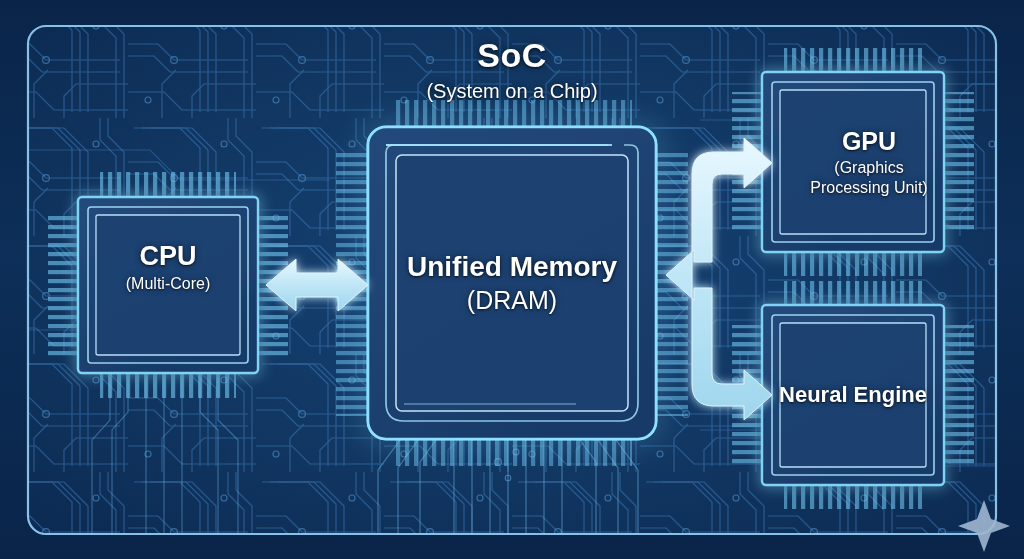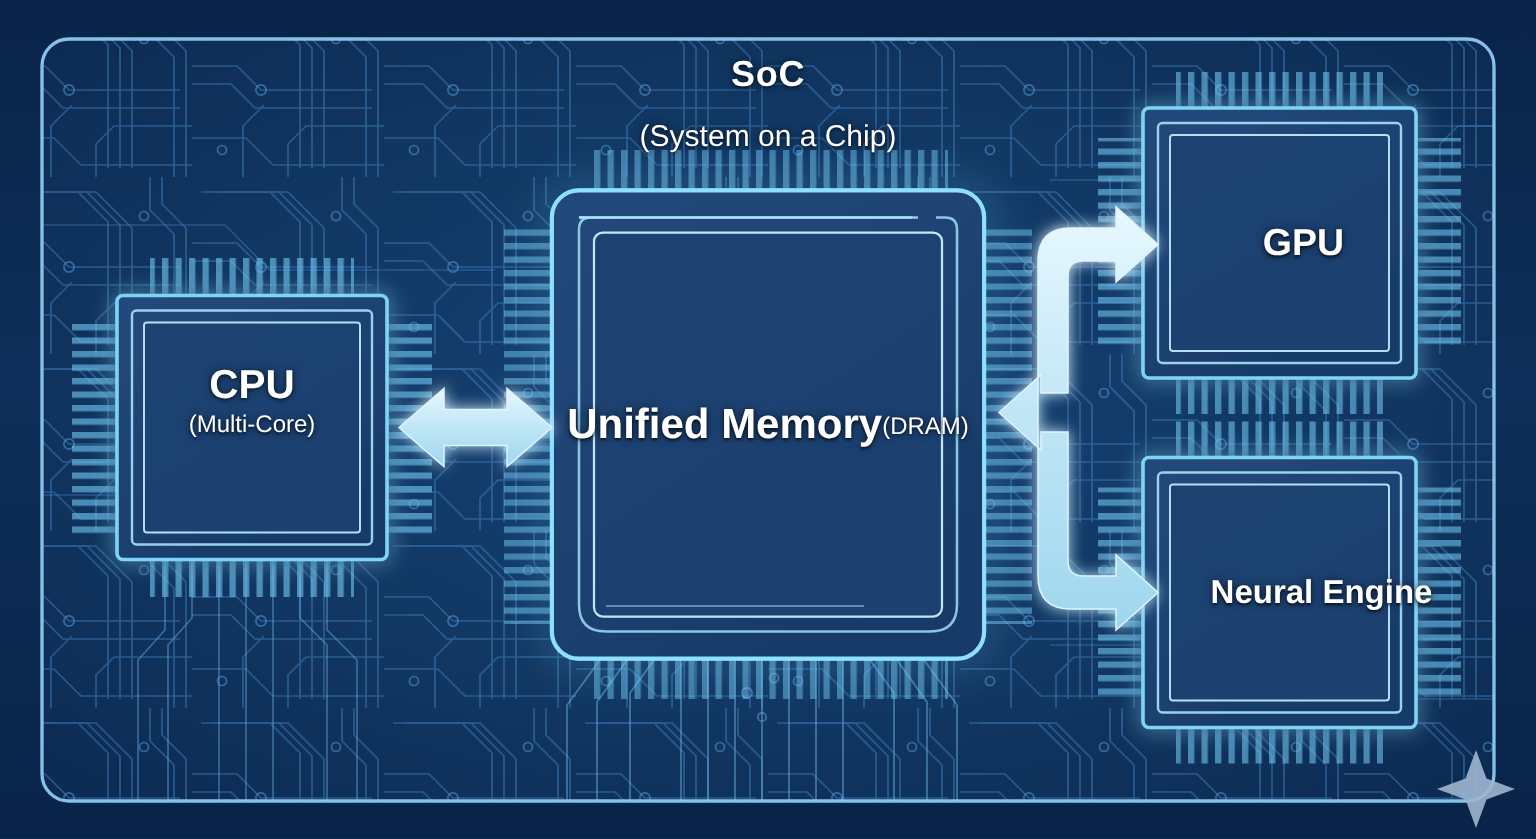--- a/index.html
+++ b/index.html
@@ -6,21 +6,21 @@
   body{
     width:1024px;height:559px;overflow:hidden;
     background:#0c2a52;
     font-family:"Liberation Sans", sans-serif;
     position:relative;
   }
   #stage{position:absolute;inset:0;width:1024px;height:559px;}
   .layer{position:absolute;inset:0;}
   .txt{position:absolute;color:#ffffff;text-align:center;white-space:pre;
        text-shadow:0 0 6px rgba(0,0,0,.55),0 1px 2px rgba(0,0,0,.6);}
-  .title-main{font-weight:bold;font-size:24px;letter-spacing:.5px;}
+  .title-main{font-weight:bold;font-size:34px;letter-spacing:.5px;}
   .title-sub{font-size:20px;}
   .blk-title{font-weight:bold;}
   .blk-sub{}
 </style>
 </head>
 <body>
 
 <div id="stage">
 
   <svg class="layer" viewBox="0 0 1024 559" width="1024" height="559" xmlns="http://www.w3.org/2000/svg">
@@ -235,29 +235,31 @@
     <div class="txt title-main" style="left:0;top:36px;width:1024px;">SoC</div>
     <div class="txt title-sub" style="left:0;top:80px;width:1024px;">(System on a Chip)</div>
 
     <div style="position:absolute;left:78px;top:197px;width:180px;height:140px;
                 display:flex;flex-direction:column;align-items:center;justify-content:center;">
       <div class="txt blk-title" style="position:relative;font-size:27px;line-height:1.12;">CPU</div>
       <div class="txt blk-sub" style="position:relative;font-size:16px;line-height:1.22;margin-top:3px;text-align:center;">(Multi-Core)</div>
     </div>
 
     <div style="position:absolute;left:368px;top:127px;width:288px;height:312px;
-                display:flex;flex-direction:row;align-items:center;justify-content:center;">
+                display:flex;flex-direction:column;align-items:center;justify-content:center;">
       <div class="txt blk-title" style="position:relative;font-size:28px;line-height:1.12;">Unified Memory</div>
-      <div class="txt blk-sub" style="position:relative;font-size:16px;line-height:1.22;margin-top:3px;">(DRAM)</div>
+      <div class="txt blk-sub" style="position:relative;font-size:25px;line-height:1.22;margin-top:3px;">(DRAM)</div>
     </div>
 
     <div style="position:absolute;left:762px;top:72px;width:182px;height:180px;
                 display:flex;flex-direction:column;align-items:center;justify-content:center;padding-left:16px;">
       <div class="txt blk-title" style="position:relative;font-size:25px;line-height:1.12;">GPU</div>
-    </div>
-
-    <div style="position:absolute;left:790px;top:305px;width:182px;height:180px;
+      <div class="txt blk-sub" style="position:relative;font-size:16px;line-height:1.25;margin-top:3px;">(Graphics
+Processing Unit)</div>
+    </div>
+
+    <div style="position:absolute;left:762px;top:305px;width:182px;height:180px;
                 display:flex;flex-direction:column;align-items:center;justify-content:center;">
       <div class="txt blk-title" style="position:relative;font-size:22px;line-height:1.12;">Neural Engine</div>
     </div>
 
   </div>
 </div>
 
 </body></html>

